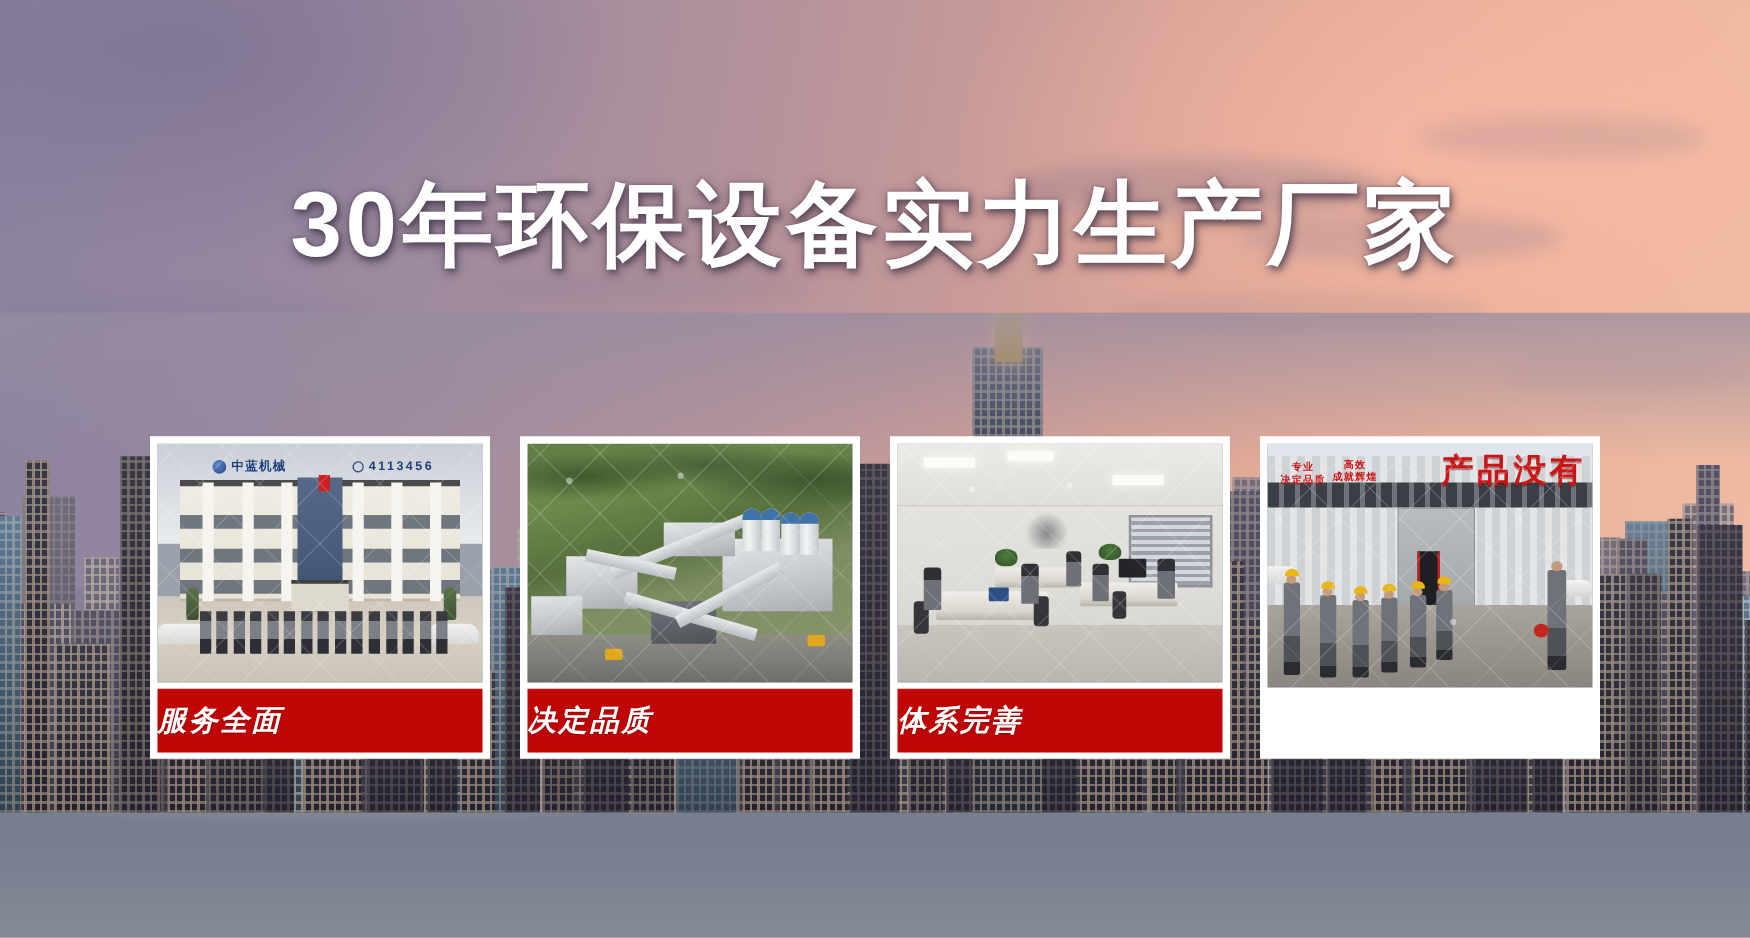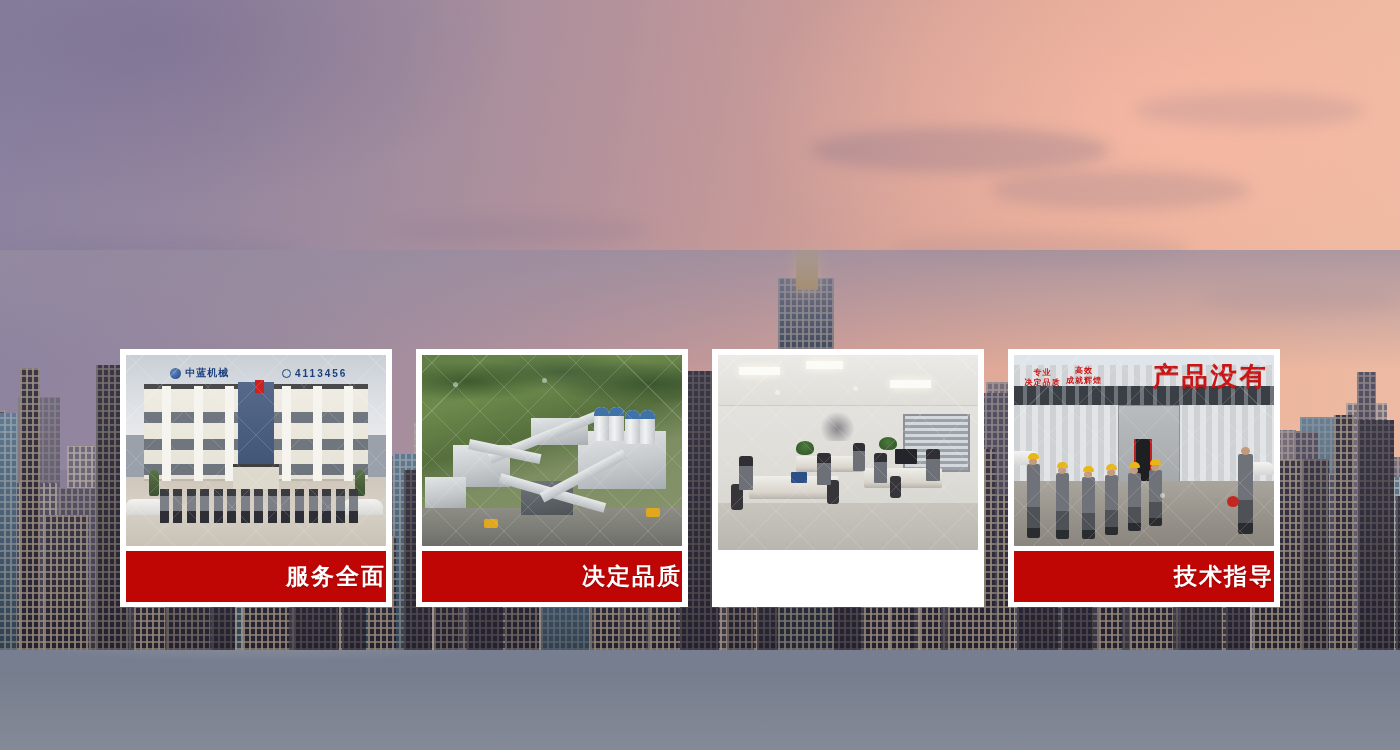--- a/index.html
+++ b/index.html
@@ -196,21 +196,22 @@
     width: 100%; height: 195px;
     overflow: hidden;
     background: #9aa1ab;
   }
   .card-caption {
     width: 100%; height: 52px;
     margin-top: 5px;
     background: #c00505;
     display: flex;
     align-items: center;
-    justify-content: flex-end;
+    justify-content: flex-start;
+    font-style: italic;
   }
   .card-caption span {
     color: #fff;
     font-size: 23px;
     font-weight: 700;
     letter-spacing: 2px;
     text-shadow: 0 1px 2px rgba(0,0,0,.25);
   }
   .watermark {
     position: absolute;
@@ -773,20 +774,21 @@
       <div class="lamp" style="left: 10.7896px; top: 8.65652px; background: rgb(255, 95, 60); box-shadow: currentcolor 0px 0px 5px;"></div>
       <div class="lamp" style="left: 81.079px; top: 31.1631px; background: rgb(255, 192, 74); box-shadow: currentcolor 0px 0px 5px;"></div>
       <div class="lamp" style="left: 165.074px; top: 9.40481px; background: rgb(255, 143, 60); box-shadow: currentcolor 0px 0px 5px;"></div>
       <div class="lamp" style="left: 349.876px; top: 2.35726px; background: rgb(255, 95, 60); box-shadow: currentcolor 0px 0px 5px;"></div>
       <div class="lamp" style="left: 193.284px; top: 0.360808px; background: rgb(255, 192, 74); box-shadow: currentcolor 0px 0px 5px;"></div>
       <div class="lamp" style="left: 221.583px; top: 10.1293px; background: rgb(255, 233, 168); box-shadow: currentcolor 0px 0px 5px;"></div>
       <div class="lamp" style="left: 369.282px; top: 33.9527px; background: rgb(255, 95, 60); box-shadow: currentcolor 0px 0px 5px;"></div>
       <div class="lamp" style="left: 358.447px; top: 25.7252px; background: rgb(255, 192, 74); box-shadow: currentcolor 0px 0px 5px;"></div>
     </div>
 
+  <div class="headline">30年环保设备实力生产厂家</div>
 
 
   <div class="cards">
 
     <div class="card">
       <div class="card-photo">
         <div class="p1-sky"></div>
         <div class="p1-ground"></div>
         <div class="p1-bld"></div>
         <div class="p1-roofline"></div>
@@ -888,20 +890,23 @@
         <div class="p3-person" style="left:52%; top:45%; width:12px; height:28px;"></div>
         <div class="p3-person" style="left:60%; top:50%; width:13px; height:30px;"></div>
         <div class="p3-person" style="left:80%; top:48%; width:14px; height:32px;"></div>
         <div class="p3-mon" style="left:68%; top:48%; width:22px; height:15px;"></div>
         <div class="p3-mon" style="left:28%; top:60%; width:16px; height:11px; background:#2d4f86;"></div>
         <div class="p3-plant" style="left:30%; top:44%; width:18px; height:14px;"></div>
         <div class="p3-plant" style="left:62%; top:42%; width:18px; height:13px;"></div>
         <div class="watermark"></div>
         <div class="wm-dot" style="left:22%; top:18%;"></div>
         <div class="wm-dot" style="left:52%; top:16%;"></div>
+      </div>
+      <div class="card-caption">
+        <span>体系完善</span>
       </div>
     </div>
 
     <div class="card">
       <div class="card-photo">
         <div class="p4-sky"></div>
         <div class="p4-wall"></div>
         <div class="p4-slogan">产品没有</div>
         <div class="p4-sm" style="left:4%; top:7%;">
           <span>专业</span><br>
@@ -936,19 +941,16 @@
             <div class="p4-worker" style="left: 52%; top: 60%; height: 56px;"></div>
             <div class="p4-head" style="left: calc(52% + 2px); top: calc(60% - 6px);"></div>
             <div class="p4-hat" style="left: calc(52% + 1px); top: calc(60% - 11px);"></div>
             <div class="p4-worker" style="left: 86%; top: 52%; height: 80px; width: 15px;"></div>
             <div class="p4-head" style="left: calc(86% + 3px); top: calc(52% - 7px); width: 9px; height: 8px;"></div>
             <div class="p4-redhat" style="left: 82%; top: 74%;"></div>
           </div>
         <div class="watermark"></div>
         <div class="wm-dot" style="left:56%; top:72%;"></div>
       </div>
-      <div class="card-caption">
-        <span>技术指导</span>
-      </div>
     </div>
 
   </div>
 </div>
 
 </body></html>

